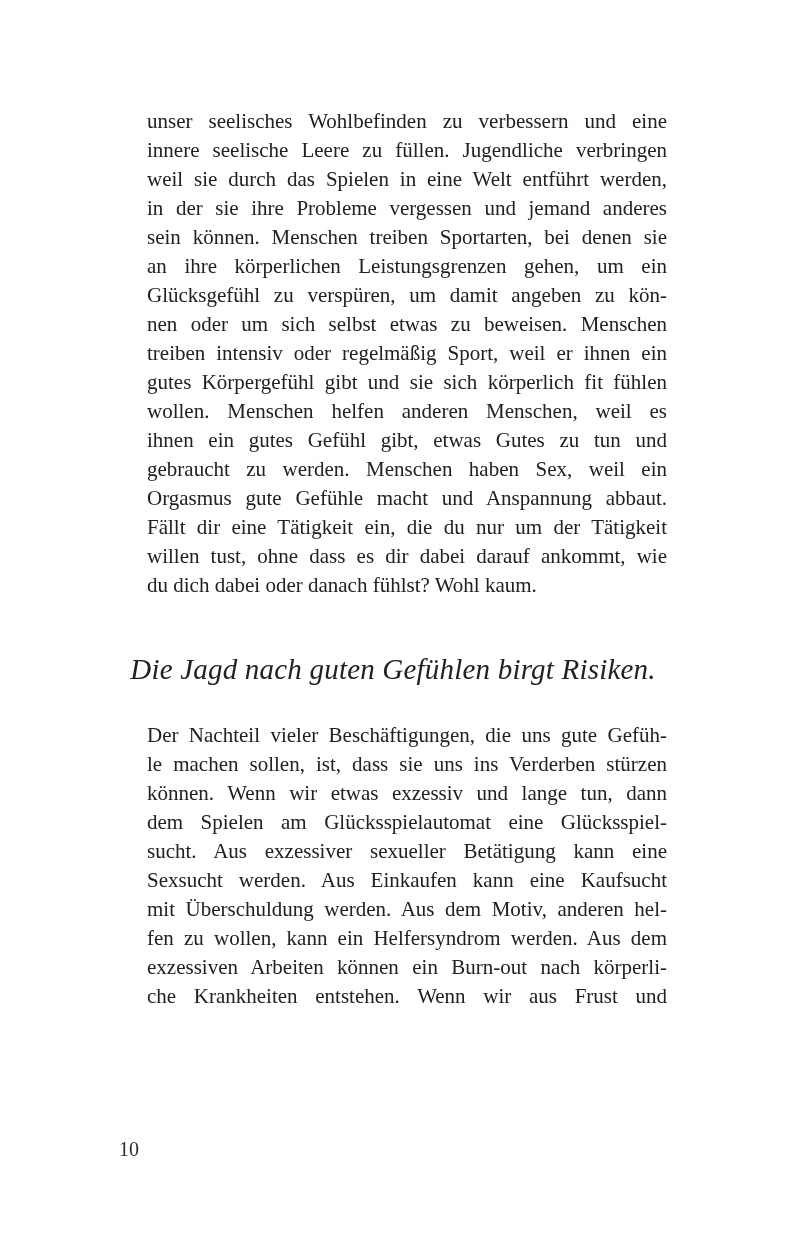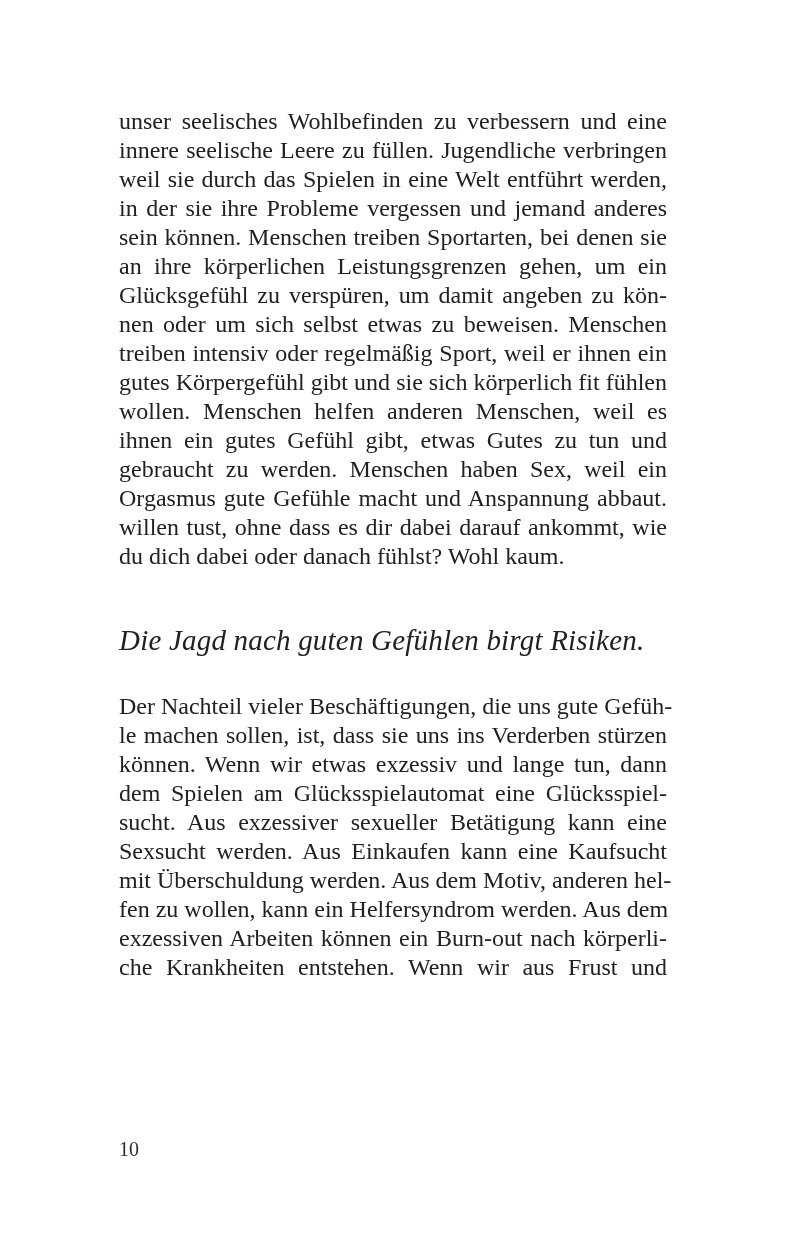--- a/index.html
+++ b/index.html
@@ -20,42 +20,44 @@
     font-family: "Liberation Serif", "DejaVu Serif", serif;
     color: #212121;
   }
   .text-block {
     position: absolute;
     left: 119px;
     top: 107px;
     width: 548px;
   }
   .body-paragraph {
-    font-size: 24px;
+    font-size: 21px;
     line-height: 29px;
+    margin-left: 28px;
   }
   .line {
     height: 29px;
     text-align: justify;
     text-align-last: justify;
     white-space: nowrap;
   }
   .line-last {
     text-align: center;
     text-align-last: left;
   }
   .section-heading {
     margin-top: 49px;
     margin-bottom: 0;
     font-size: 29px;
     line-height: 40px;
     font-style: italic;
     font-weight: normal;
     white-space: nowrap;
     letter-spacing: 0.2px;
+    text-align: center;
   }
   .paragraph-2 {
     margin-top: 32px;
   }
   .page-number {
     position: absolute;
     left: 119px;
     top: 1125px;
     font-size: 20px;
     line-height: 29px;
@@ -76,20 +78,21 @@
         <div class="line">sein können. Menschen treiben Sportarten, bei denen sie</div>
         <div class="line">an ihre körperlichen Leistungsgrenzen gehen, um ein</div>
         <div class="line">Glücksgefühl zu verspüren, um damit angeben zu kön-</div>
         <div class="line">nen oder um sich selbst etwas zu beweisen. Menschen</div>
         <div class="line">treiben intensiv oder regelmäßig Sport, weil er ihnen ein</div>
         <div class="line">gutes Körpergefühl gibt und sie sich körperlich fit fühlen</div>
         <div class="line">wollen. Menschen helfen anderen Menschen, weil es</div>
         <div class="line">ihnen ein gutes Gefühl gibt, etwas Gutes zu tun und</div>
         <div class="line">gebraucht zu werden. Menschen haben Sex, weil ein</div>
         <div class="line">Orgasmus gute Gefühle macht und Anspannung abbaut.</div>
+        <div class="line">Fällt dir eine Tätigkeit ein, die du nur um der Tätigkeit</div>
         <div class="line">willen tust, ohne dass es dir dabei darauf ankommt, wie</div>
         <div class="line line-last">du dich dabei oder danach fühlst? Wohl kaum.</div>
       </div>
 
     <h2 class="section-heading">Die Jagd nach guten Gefühlen birgt Risiken.</h2>
 
     <div class="body-paragraph paragraph-2">
         <div class="line">Der Nachteil vieler Beschäftigungen, die uns gute Gefüh-</div>
         <div class="line">le machen sollen, ist, dass sie uns ins Verderben stürzen</div>
         <div class="line">können. Wenn wir etwas exzessiv und lange tun, dann</div>

